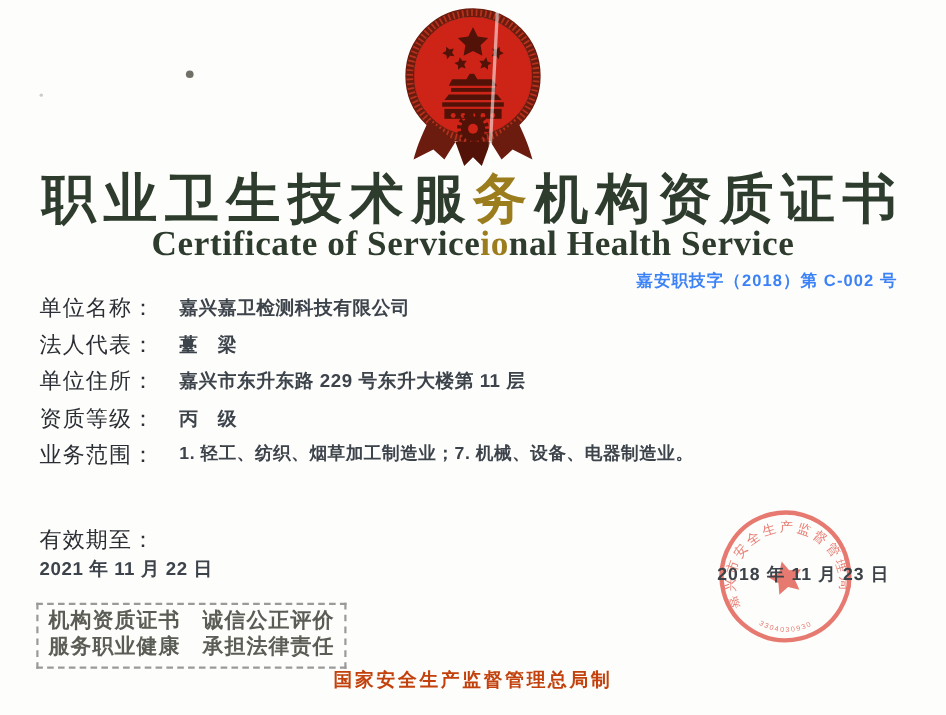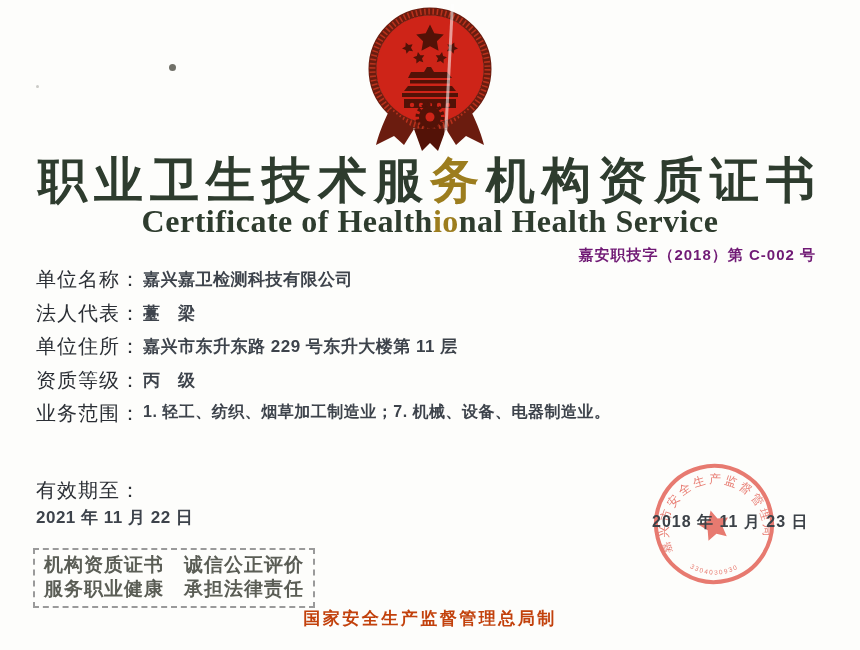--- a/index.html
+++ b/index.html
@@ -22,25 +22,25 @@
     letter-spacing:7px;color:#2e3c2e;
   }
   .title-en{
     position:absolute;top:203px;left:0;width:100%;text-align:center;white-space:nowrap;
     font-family:"Liberation Serif",serif;font-weight:bold;font-size:32px;
     letter-spacing:.5px;color:#2e3c2e;
   }
   .gold{color:#9c7d1e;}
   .cert-no{
     position:absolute;top:246px;right:44px;font-size:15px;font-weight:bold;
-    color:#701a75;letter-spacing:1px;
+    color:#3b82f6;letter-spacing:1px;
   }
   
   .fields{position:absolute;left:36px;top:266px;}
-  .frow{display:flex;align-items:flex-start;height:33.5px;}
+  .frow{display:flex;align-items:flex-start;height:33.5px;gap:20px;}
   .f-label{
     flex:0 0 auto;width:107px;font-family:"Liberation Serif",serif;
     font-size:20px;color:#2b2f35;letter-spacing:1px;
   }
   .f-value{
     font-weight:bold;font-size:17px;color:#3d434b;padding-top:2px;letter-spacing:.5px;
   }
   .fields .frow:nth-child(5) .f-value{font-size:16px;}
   .validity{position:absolute;left:36px;top:477px;display:flex;flex-direction:column;}
   
@@ -105,21 +105,21 @@
         <path d="M106,104 C114,120 118,132 120,140 L102,131 L92,140 L82,124 Z" fill="#6b1c0f"></path>
         <path d="M50,124 L58,146 L66,138 L74,146 L82,124 Z" fill="#531207"></path>
       </g>
     </svg>
   </div>
   <div class="crease"></div>
   <div class="speck1"></div>
   <div class="speck2"></div>
 
   <div class="title"><span>职业卫生技术服</span><span class="gold">务</span><span>机构资质证书</span></div>
-  <div class="title-en"><span>Certificate of Health</span><span class="gold">io</span><span>nal Health Service</span></div>
+  <div class="title-en"><span>Certificate of Service</span><span class="gold">io</span><span>nal Health Service</span></div>
   <div class="cert-no">嘉安职技字（2018）第 C-002 号</div>
 
   <div class="fields">
     <div class="frow">
       <span class="f-label">单位名称：</span>
       <span class="f-value">嘉兴嘉卫检测科技有限公司</span>
     </div>
 
     <div class="frow">
       <span class="f-label">法人代表：</span>

